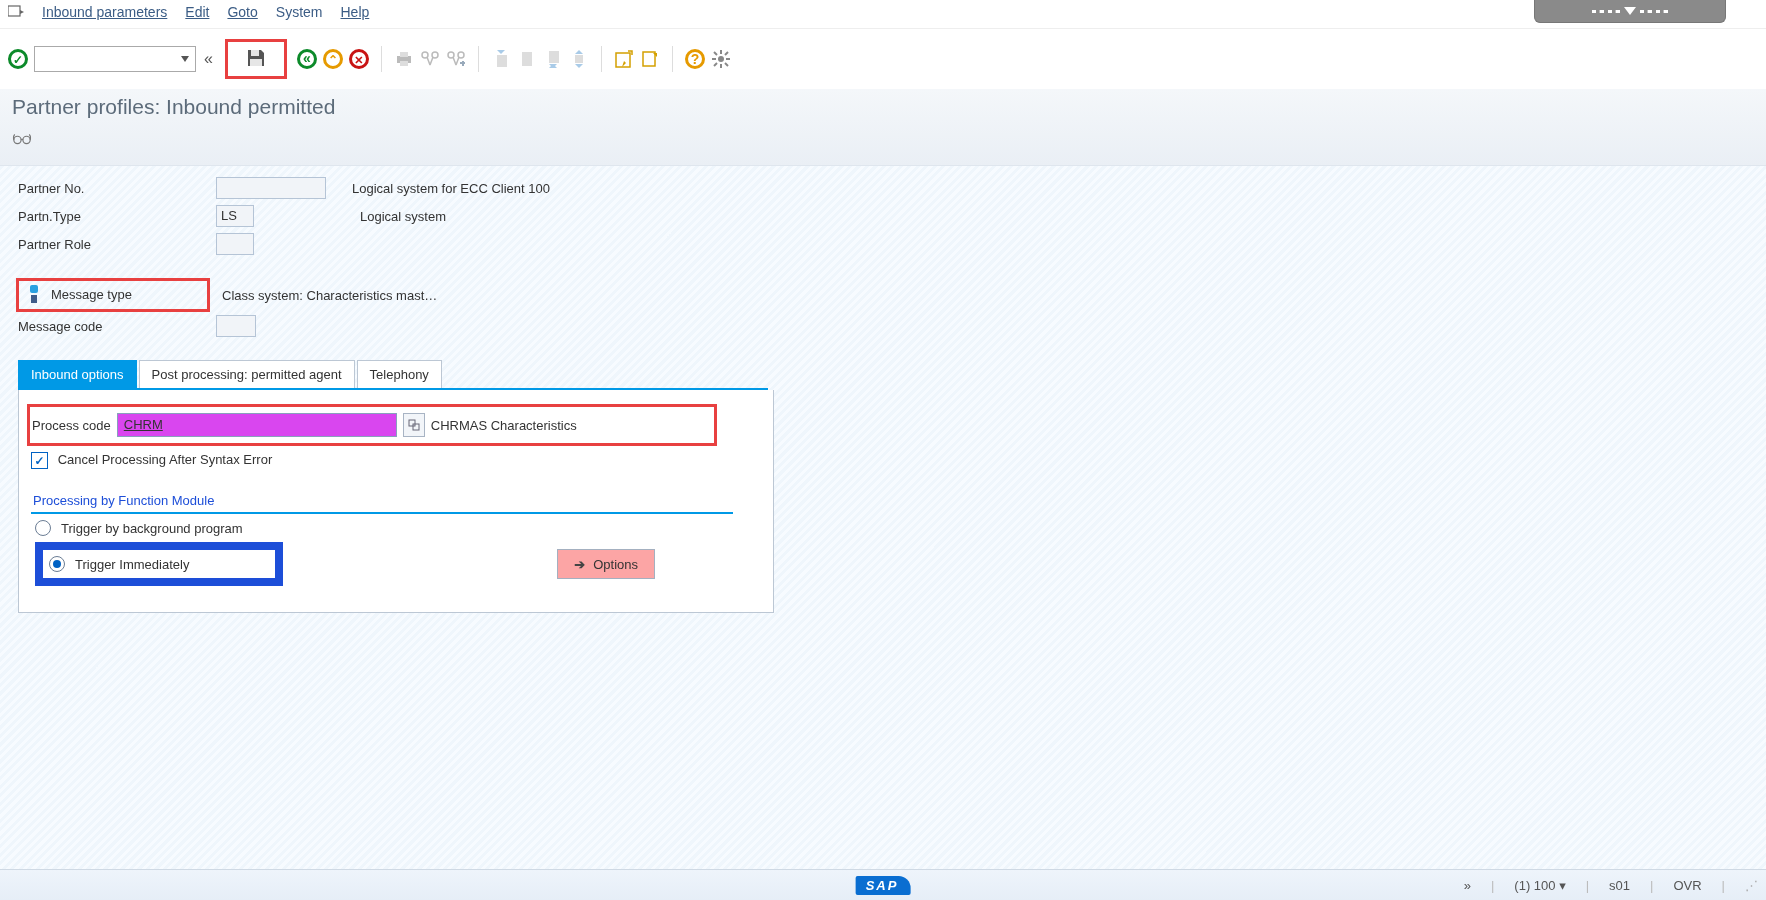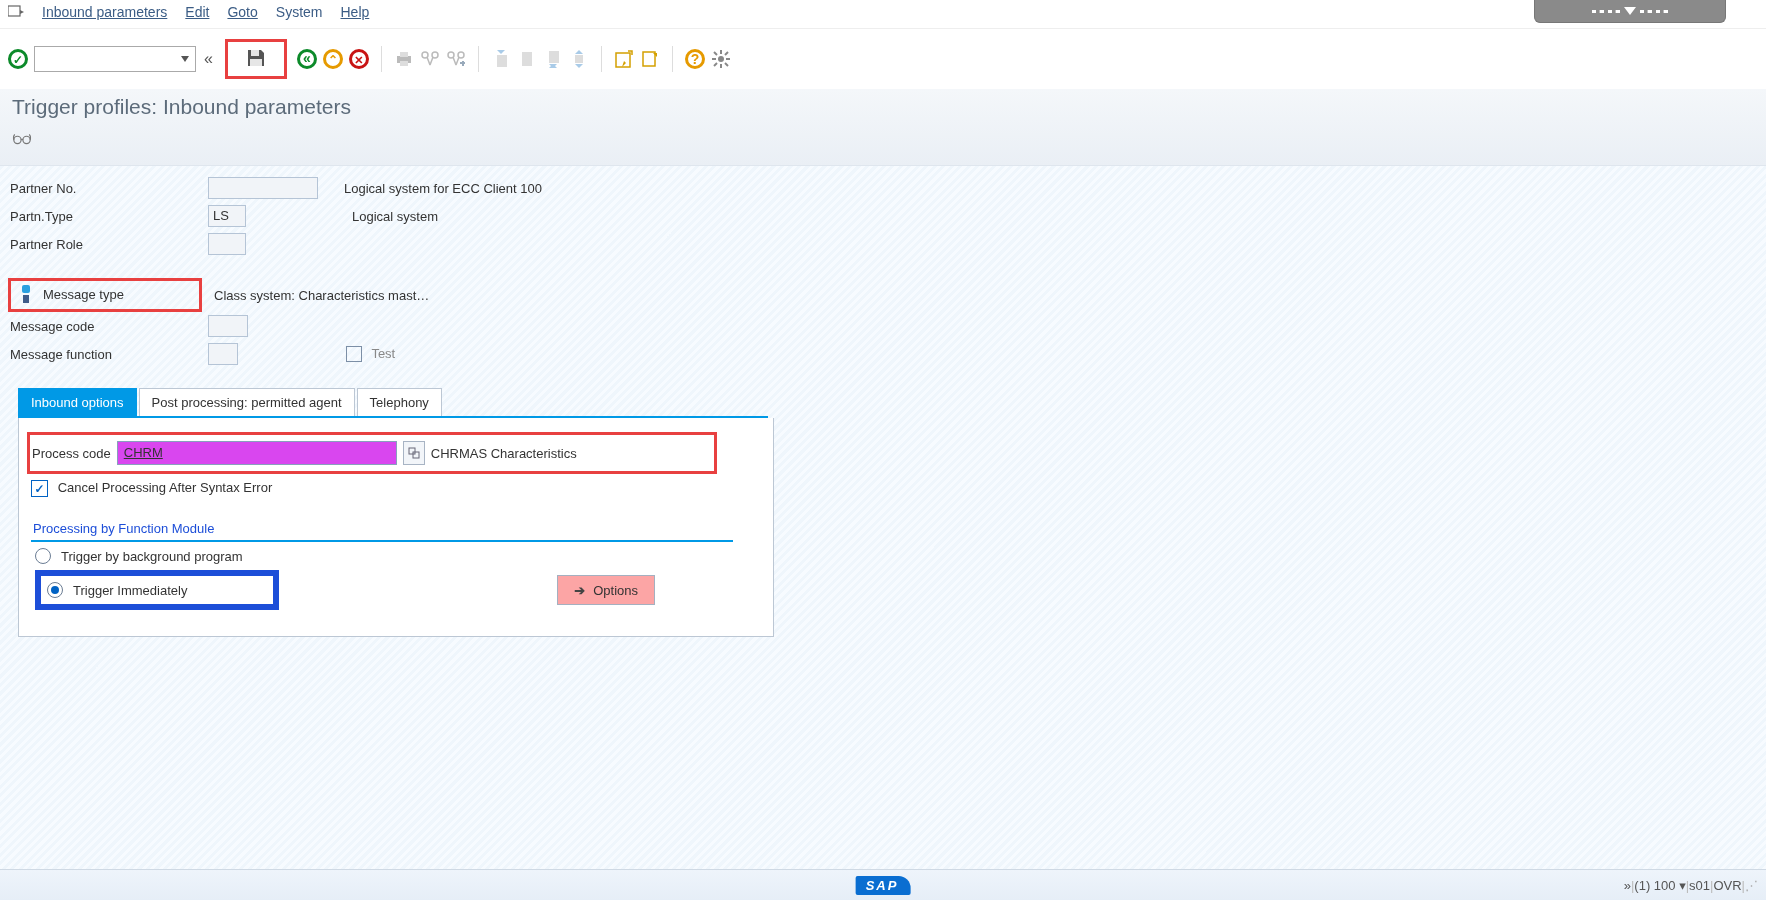--- a/index.html
+++ b/index.html
@@ -165,20 +165,21 @@
       #f7fbff 0 3px,
       #eff6fc 3px 6px
     );
     flex: 1 0 auto;
   }
   .row {
     display: flex;
     align-items: center;
     min-height: 28px;
     gap: 8px;
+    margin-left: 8px;
   }
   .lbl {
     width: 190px;
     padding-left: 2px;
   }
   .inp {
     height: 22px;
     border: 1px solid #b5c4d6;
     background: #f1f4f8;
     box-sizing: border-box;
@@ -338,21 +339,21 @@
     background: #fff;
   }
   .radio.on::after {
     content: "";
     width: 8px;
     height: 8px;
     border-radius: 50%;
     background: #0062c4;
   }
   .radio-row-box {
-    border: 6px solid #1d4ed8;
+    border: 8px solid #1d4ed8;
     padding: 6px 6px;
     display: inline-flex;
     align-items: center;
     gap: 10px;
     min-width: 220px;
   }
 
   .options-btn {
     height: 28px;
     border: 1px solid #a4b0c0;
@@ -374,21 +375,21 @@
   .status-bar {
     height: 30px;
     background: linear-gradient(#eef4fb, #e6eef7);
     border-top: 1px solid #cfd9e4;
     display: flex;
     align-items: center;
     justify-content: flex-end;
     padding: 0 10px;
     font-size: 13px;
     color: #555;
-    gap: 0;
+    gap: 20px;
     position: relative;
   }
   .sap-logo {
     position: absolute;
     left: 50%;
     transform: translateX(-50%);
     background: #0a6ed1;
     color: #fff;
     font-weight: bold;
     font-style: italic;
@@ -531,21 +532,21 @@
           <line x1="3" y1="3" x2="6" y2="6"></line>
           <line x1="14" y1="14" x2="17" y2="17"></line>
           <line x1="3" y1="17" x2="6" y2="14"></line>
           <line x1="14" y1="6" x2="17" y2="3"></line>
         </g>
       </svg>
   </span>
 </div>
 
 <div class="title-band">
-  <h1>Trigger profiles: Inbound parameters</h1>
+  <h1>Partner profiles: Inbound permitted</h1>
   <span class="mono-icon" style="color:#777;">
     <svg width="22" height="14" viewBox="0 0 22 14">
         <circle cx="6" cy="8" r="4" fill="none" stroke="#777" stroke-width="1.3"></circle>
         <circle cx="16" cy="8" r="4" fill="none" stroke="#777" stroke-width="1.3"></circle>
         <path d="M10 8 q1 -1.5 2 0 M2 8 q-1 -4 1 -6 M20 8 q1 -4 -1 -6" fill="none" stroke="#777" stroke-width="1.3"></path>
       </svg>
   </span>
 </div>
 
 <div class="form-area">
@@ -571,28 +572,20 @@
     <span class="red-box">
       <span class="msg-icon"></span>
       <span style="width:150px; display:inline-block;">Message type</span>
     </span>
     <div class="desc" style="padding-left:4px;">Class system: Characteristics mast…</div>
   </div>
   <div class="row">
     <div class="lbl">Message code</div>
     <div class="inp code" style="width:40px;"></div>
   </div>
-  <div class="row">
-    <div class="lbl">Message function</div>
-    <div class="inp code"></div>
-    <span style="margin-left:100px;">
-      <span class="chk"></span>
-      <span style="color:#888;">Test</span>
-    </span>
-  </div>
 
   <div class="gap"></div>
 
   <div class="tab-strip">
     <div class="tab active">Inbound options</div>
     <div class="tab">Post processing: permitted agent</div>
     <div class="tab">Telephony</div>
   </div>
 
   <div class="tab-panel">

